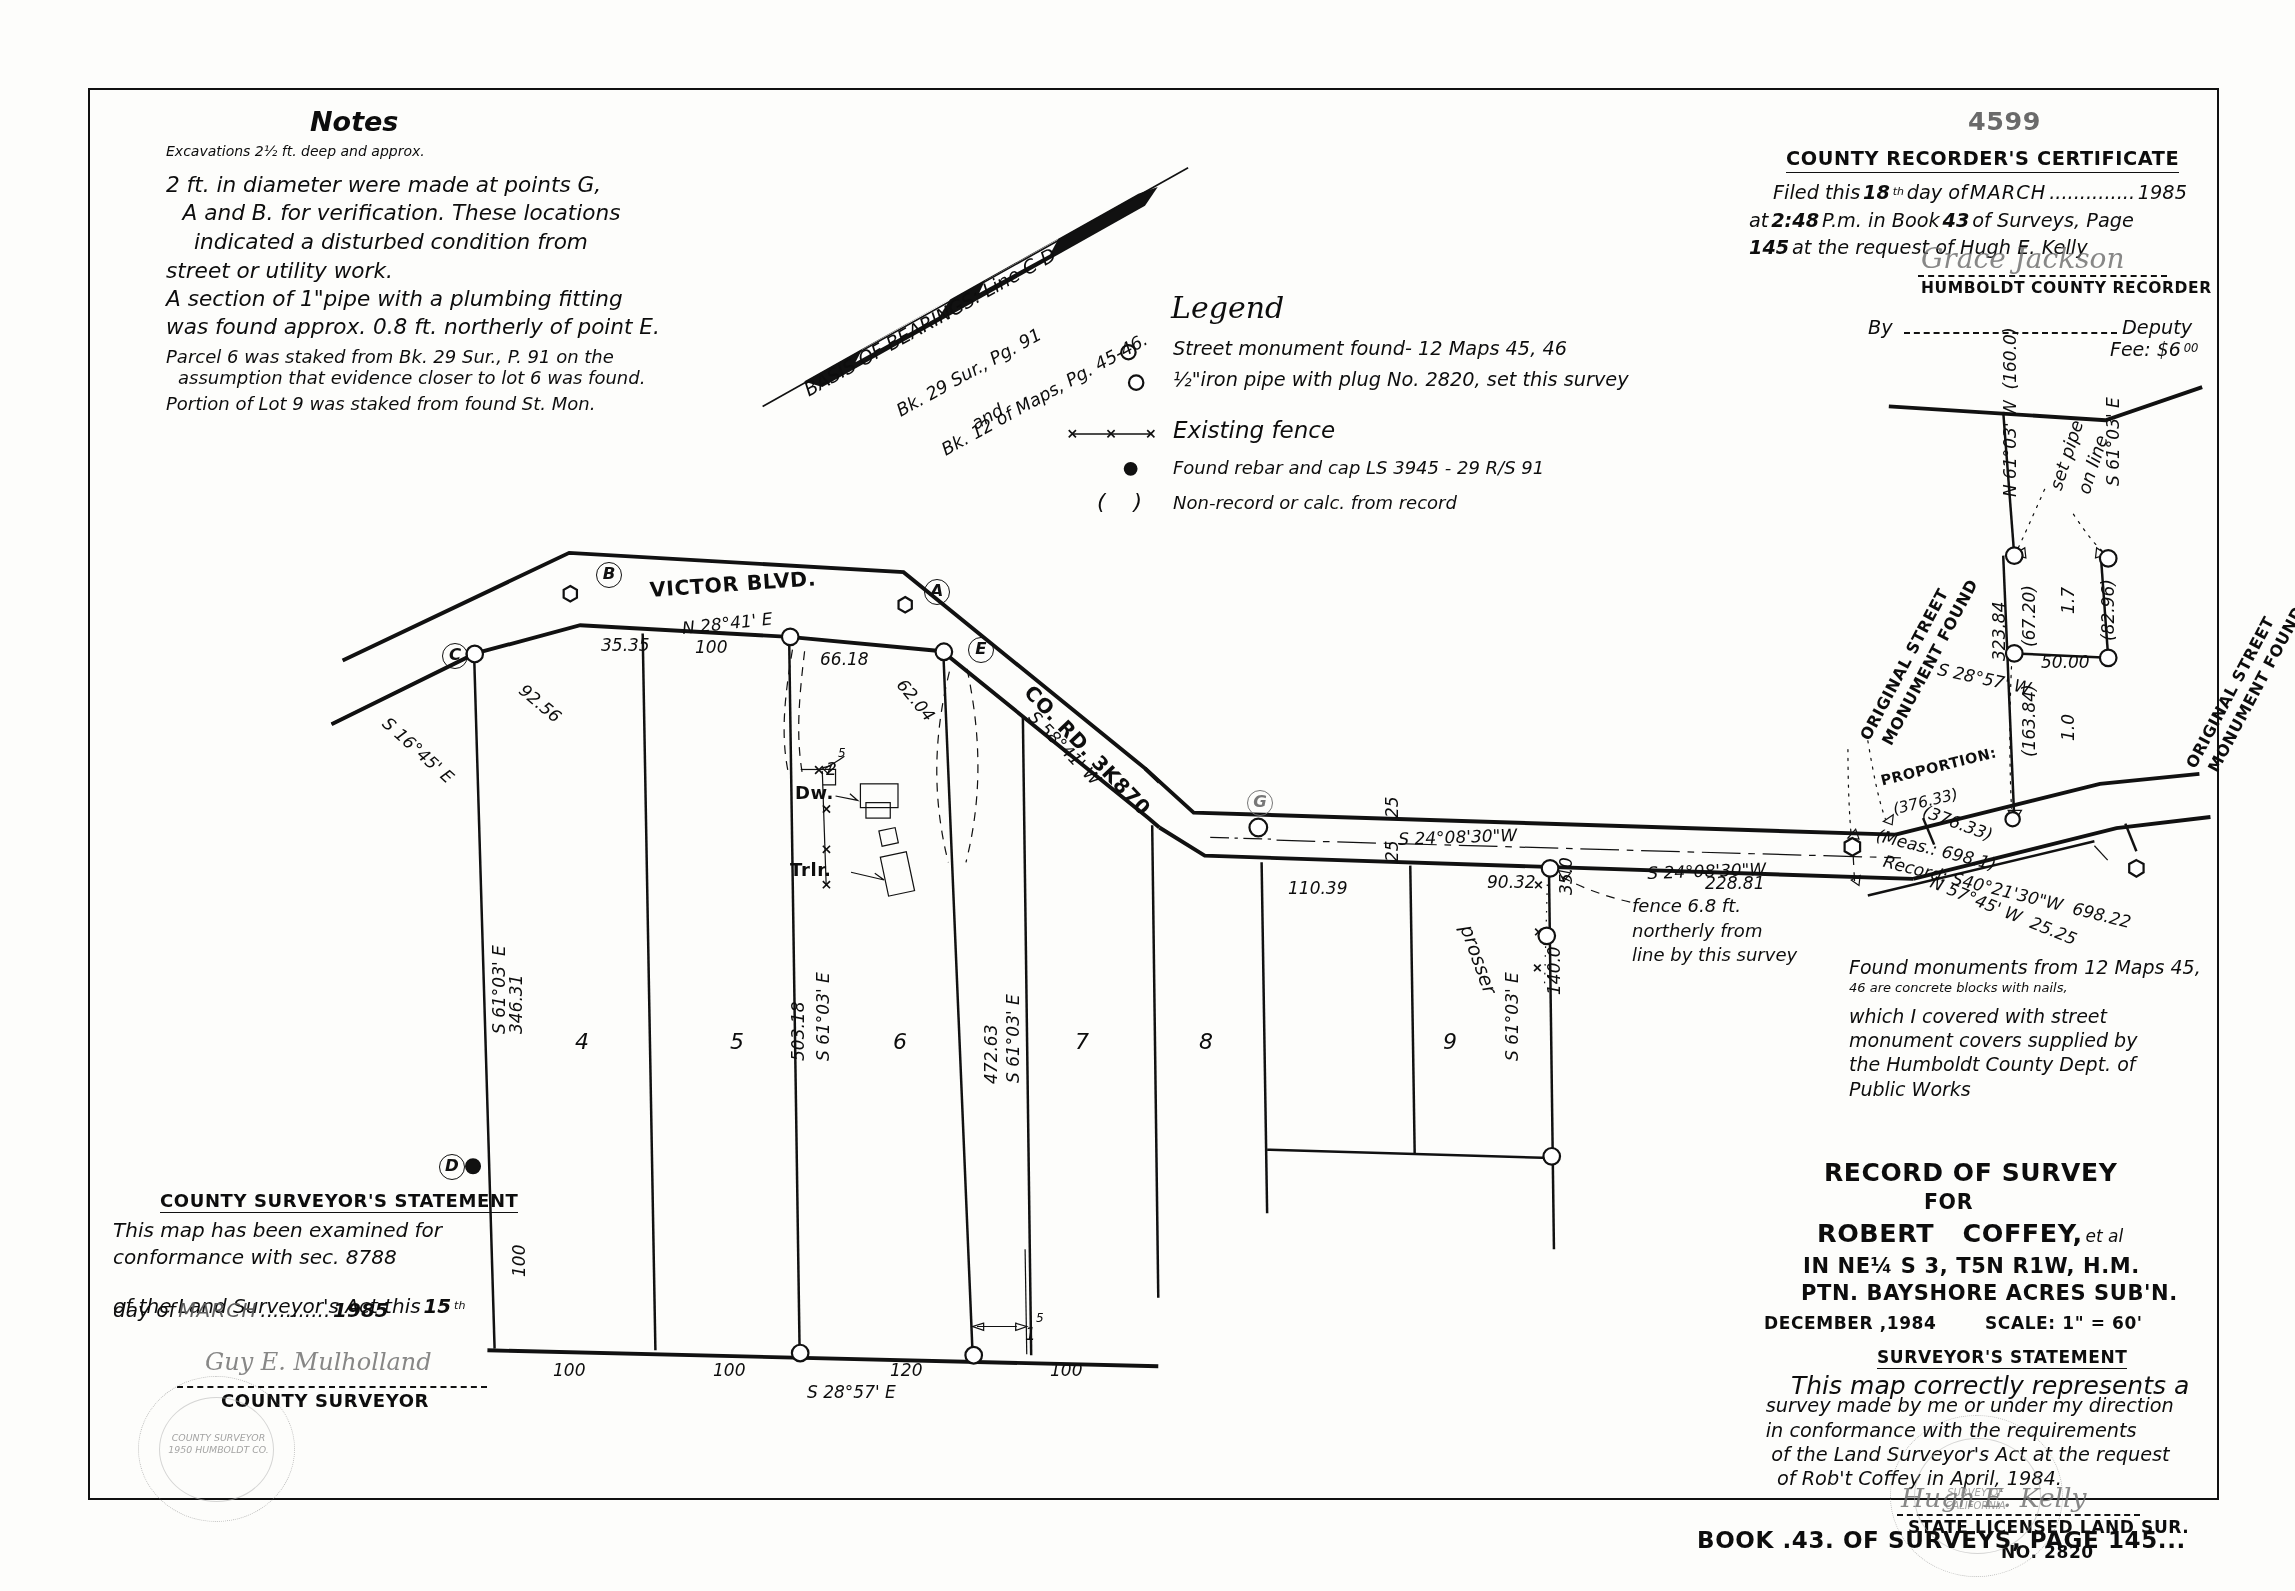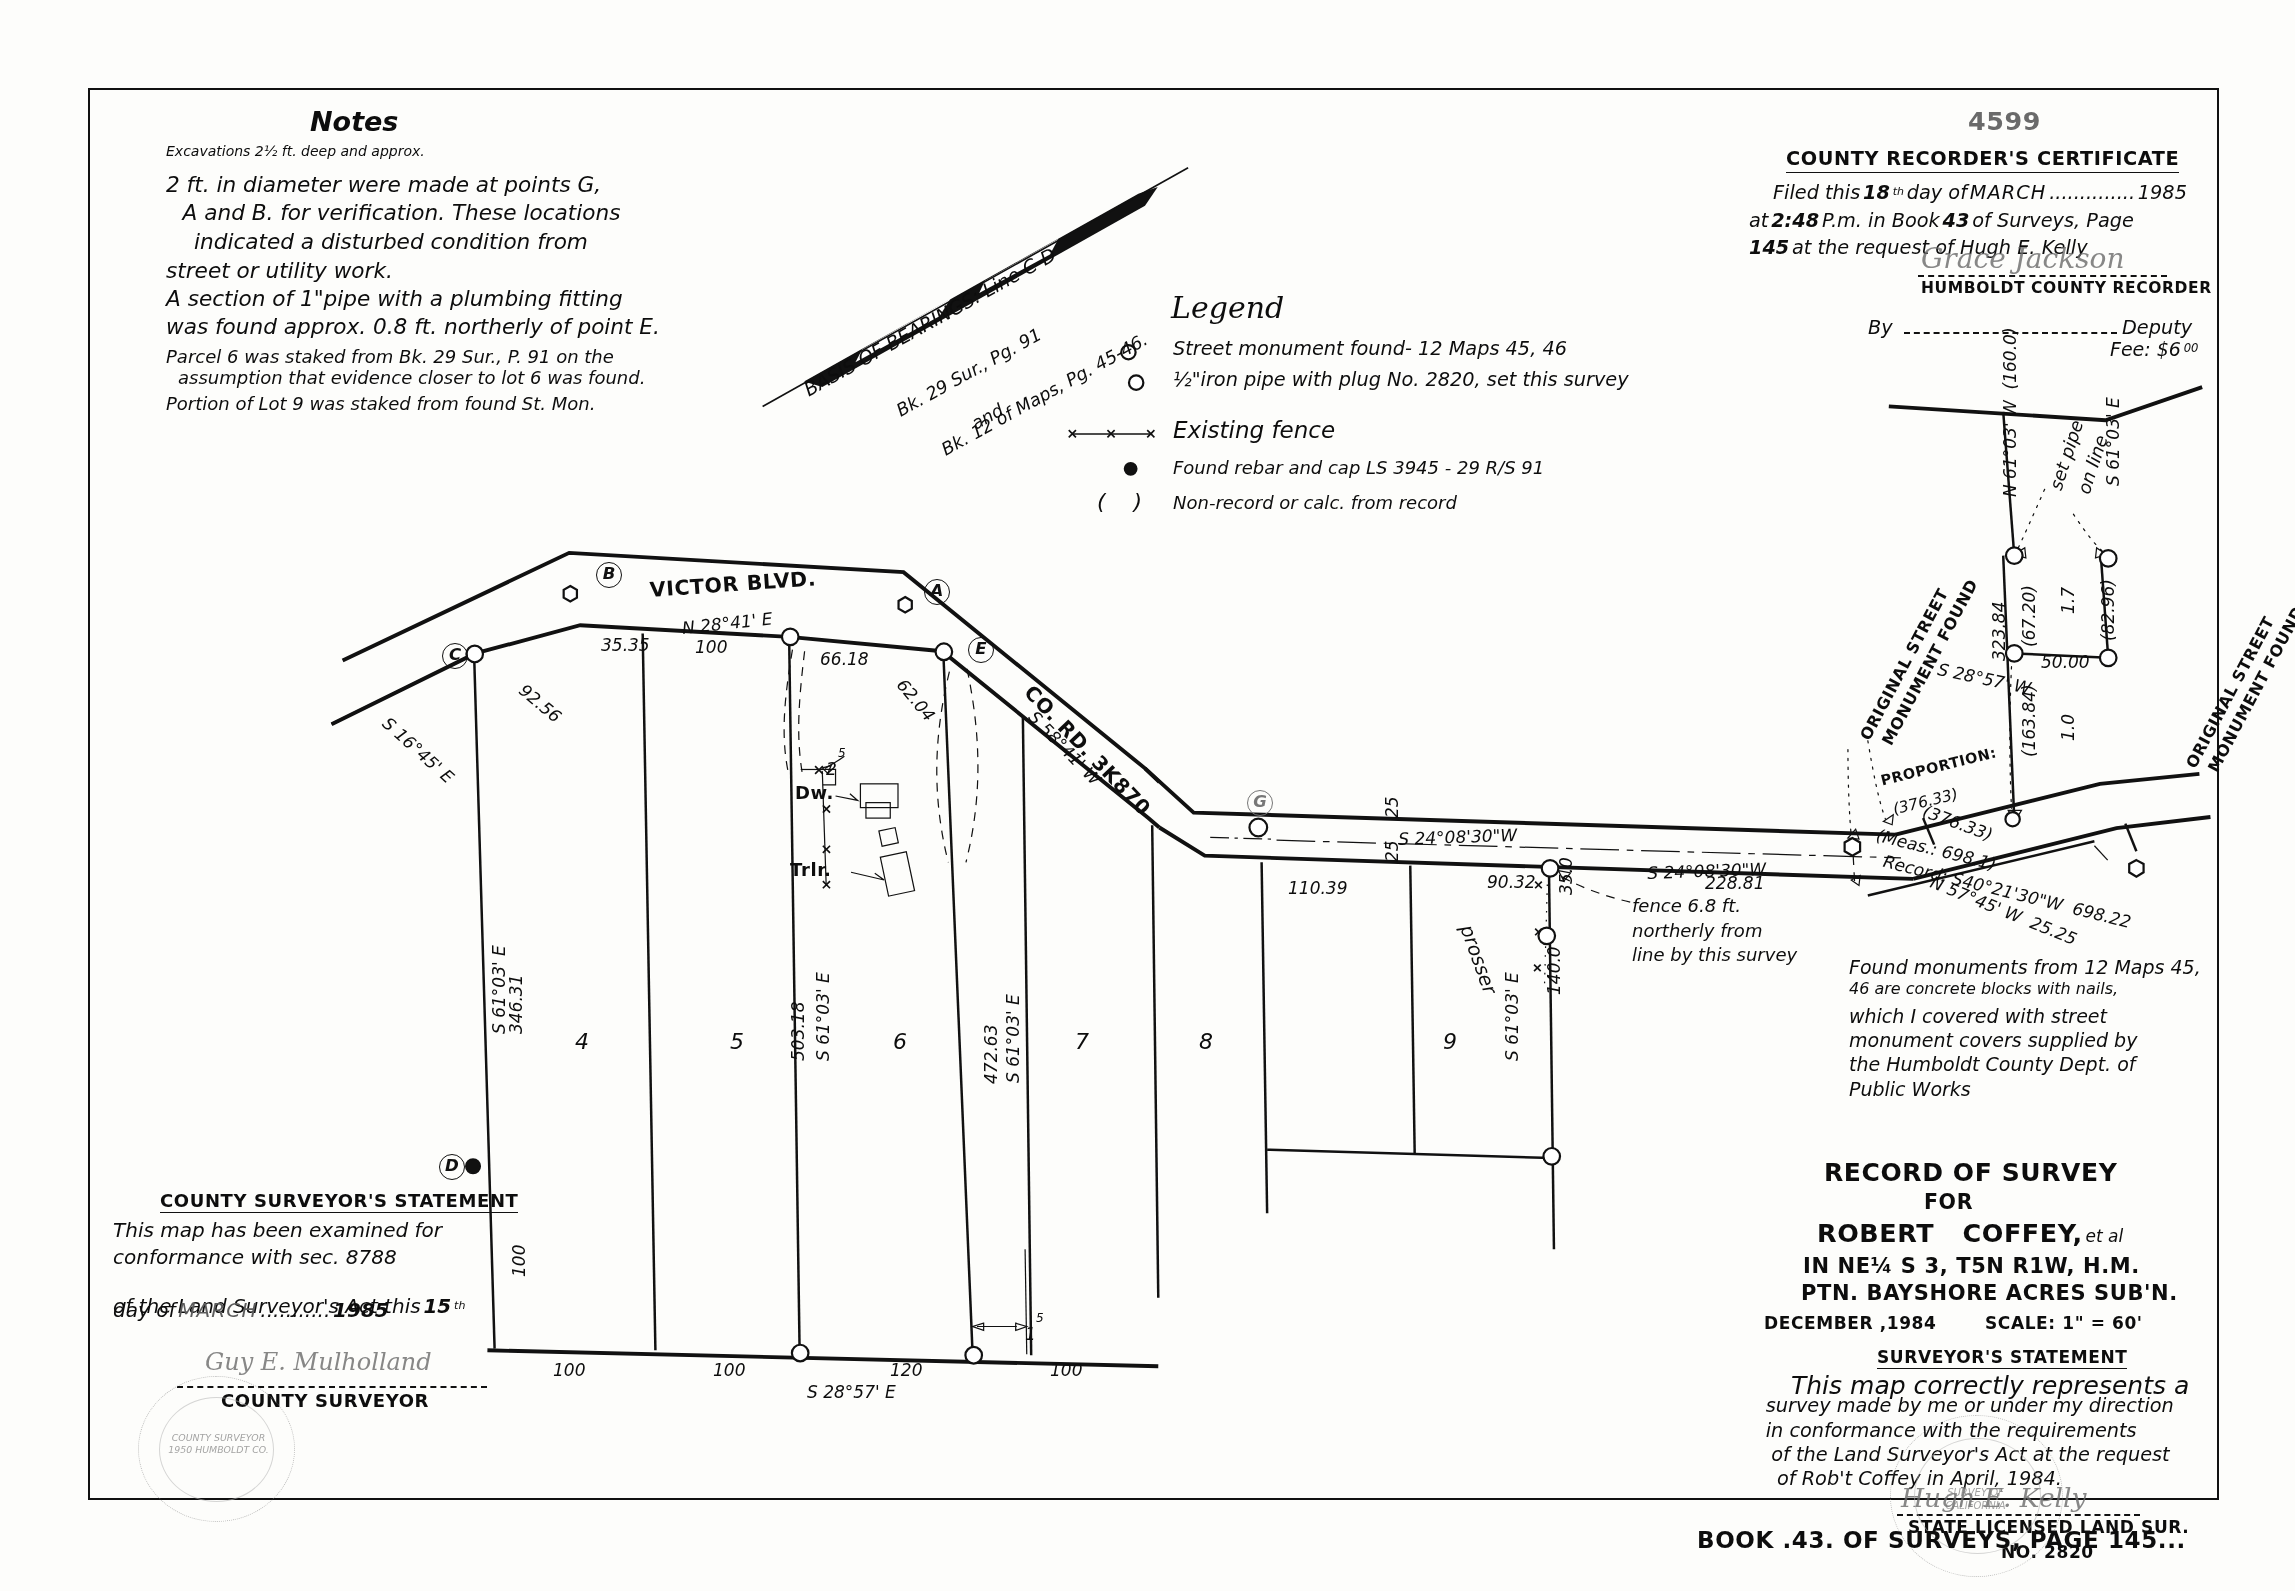--- a/index.html
+++ b/index.html
@@ -262,21 +262,21 @@
   <div class="tx" style="left:1891px;top:801px;font-size:15.5px;transform-origin:0 0;transform:rotate(-14deg);">(376.33)</div>
   <div class="tx" style="left:1879px;top:825px;font-size:17px;transform-origin:0 0;transform:rotate(14deg);">(Meas.: 698.1)</div>
   <div class="tx" style="left:1886px;top:851px;font-size:17px;transform-origin:0 0;transform:rotate(14deg);">Record: S40°21'30"W  698.22</div>
 
   <div class="tx" style="left:1632px;top:895px;font-size:18px;">fence 6.8 ft.</div>
   <div class="tx" style="left:1632px;top:920px;font-size:18px;">northerly from</div>
   <div class="tx" style="left:1632px;top:944px;font-size:18px;">line by this survey</div>
 
   <div style="position:absolute;left:1849px;top:956px;">
     <div class="tx" style="left:0;top:0;font-size:19px;">Found monuments from 12 Maps 45,</div>
-    <div class="tx" style="left:0;top:24px;font-size:16px;text-align:center;">46 are concrete blocks with nails,</div>
+    <div class="tx" style="left:0;top:24px;font-size:13px;text-align:center;">46 are concrete blocks with nails,</div>
     <div class="tx" style="left:0;top:49px;font-size:19px;">which I covered with street</div>
     <div class="tx" style="left:0;top:73px;font-size:19px;">monument covers supplied by</div>
     <div class="tx" style="left:0;top:97px;font-size:19px;">the Humboldt County Dept. of</div>
     <div class="tx" style="left:0;top:122px;font-size:19px;">Public Works</div>
   </div>
 
   <div class="circlab" style="left:596px;top:562px;">B</div>
   <div class="circlab" style="left:924px;top:579px;">A</div>
   <div class="circlab" style="left:442px;top:643px;">C</div>
   <div class="circlab" style="left:968px;top:637px;">E</div>

